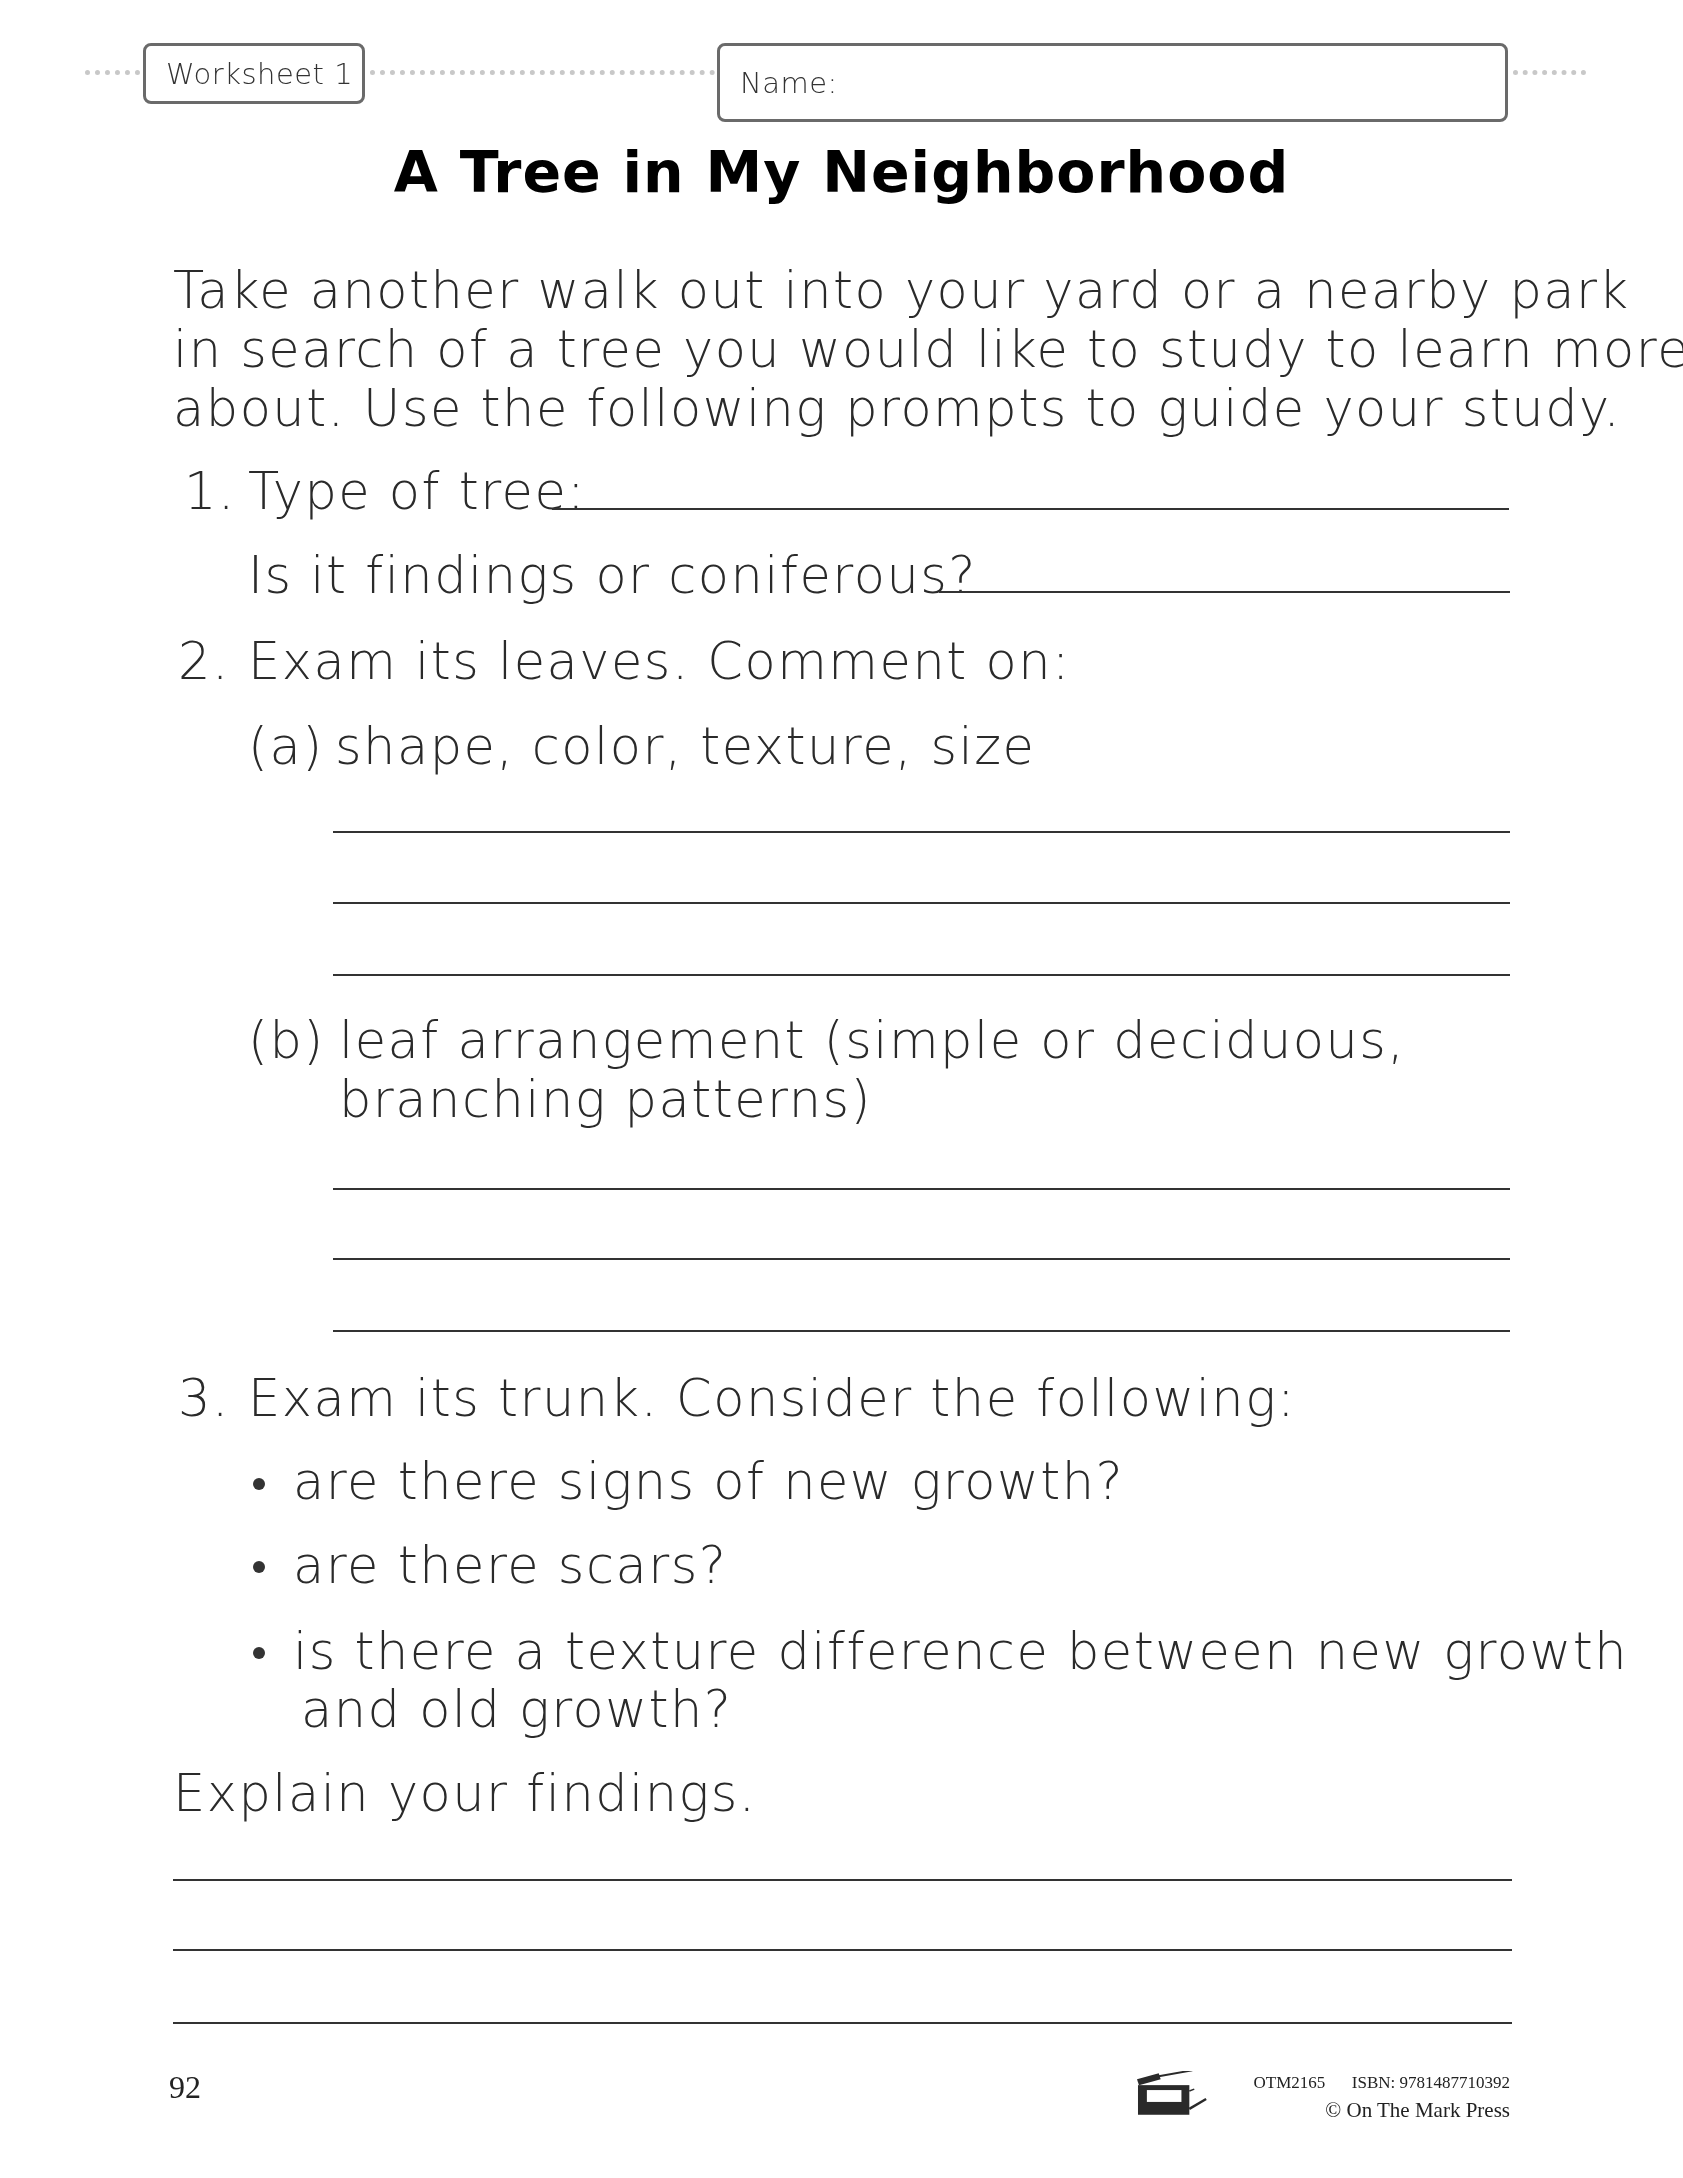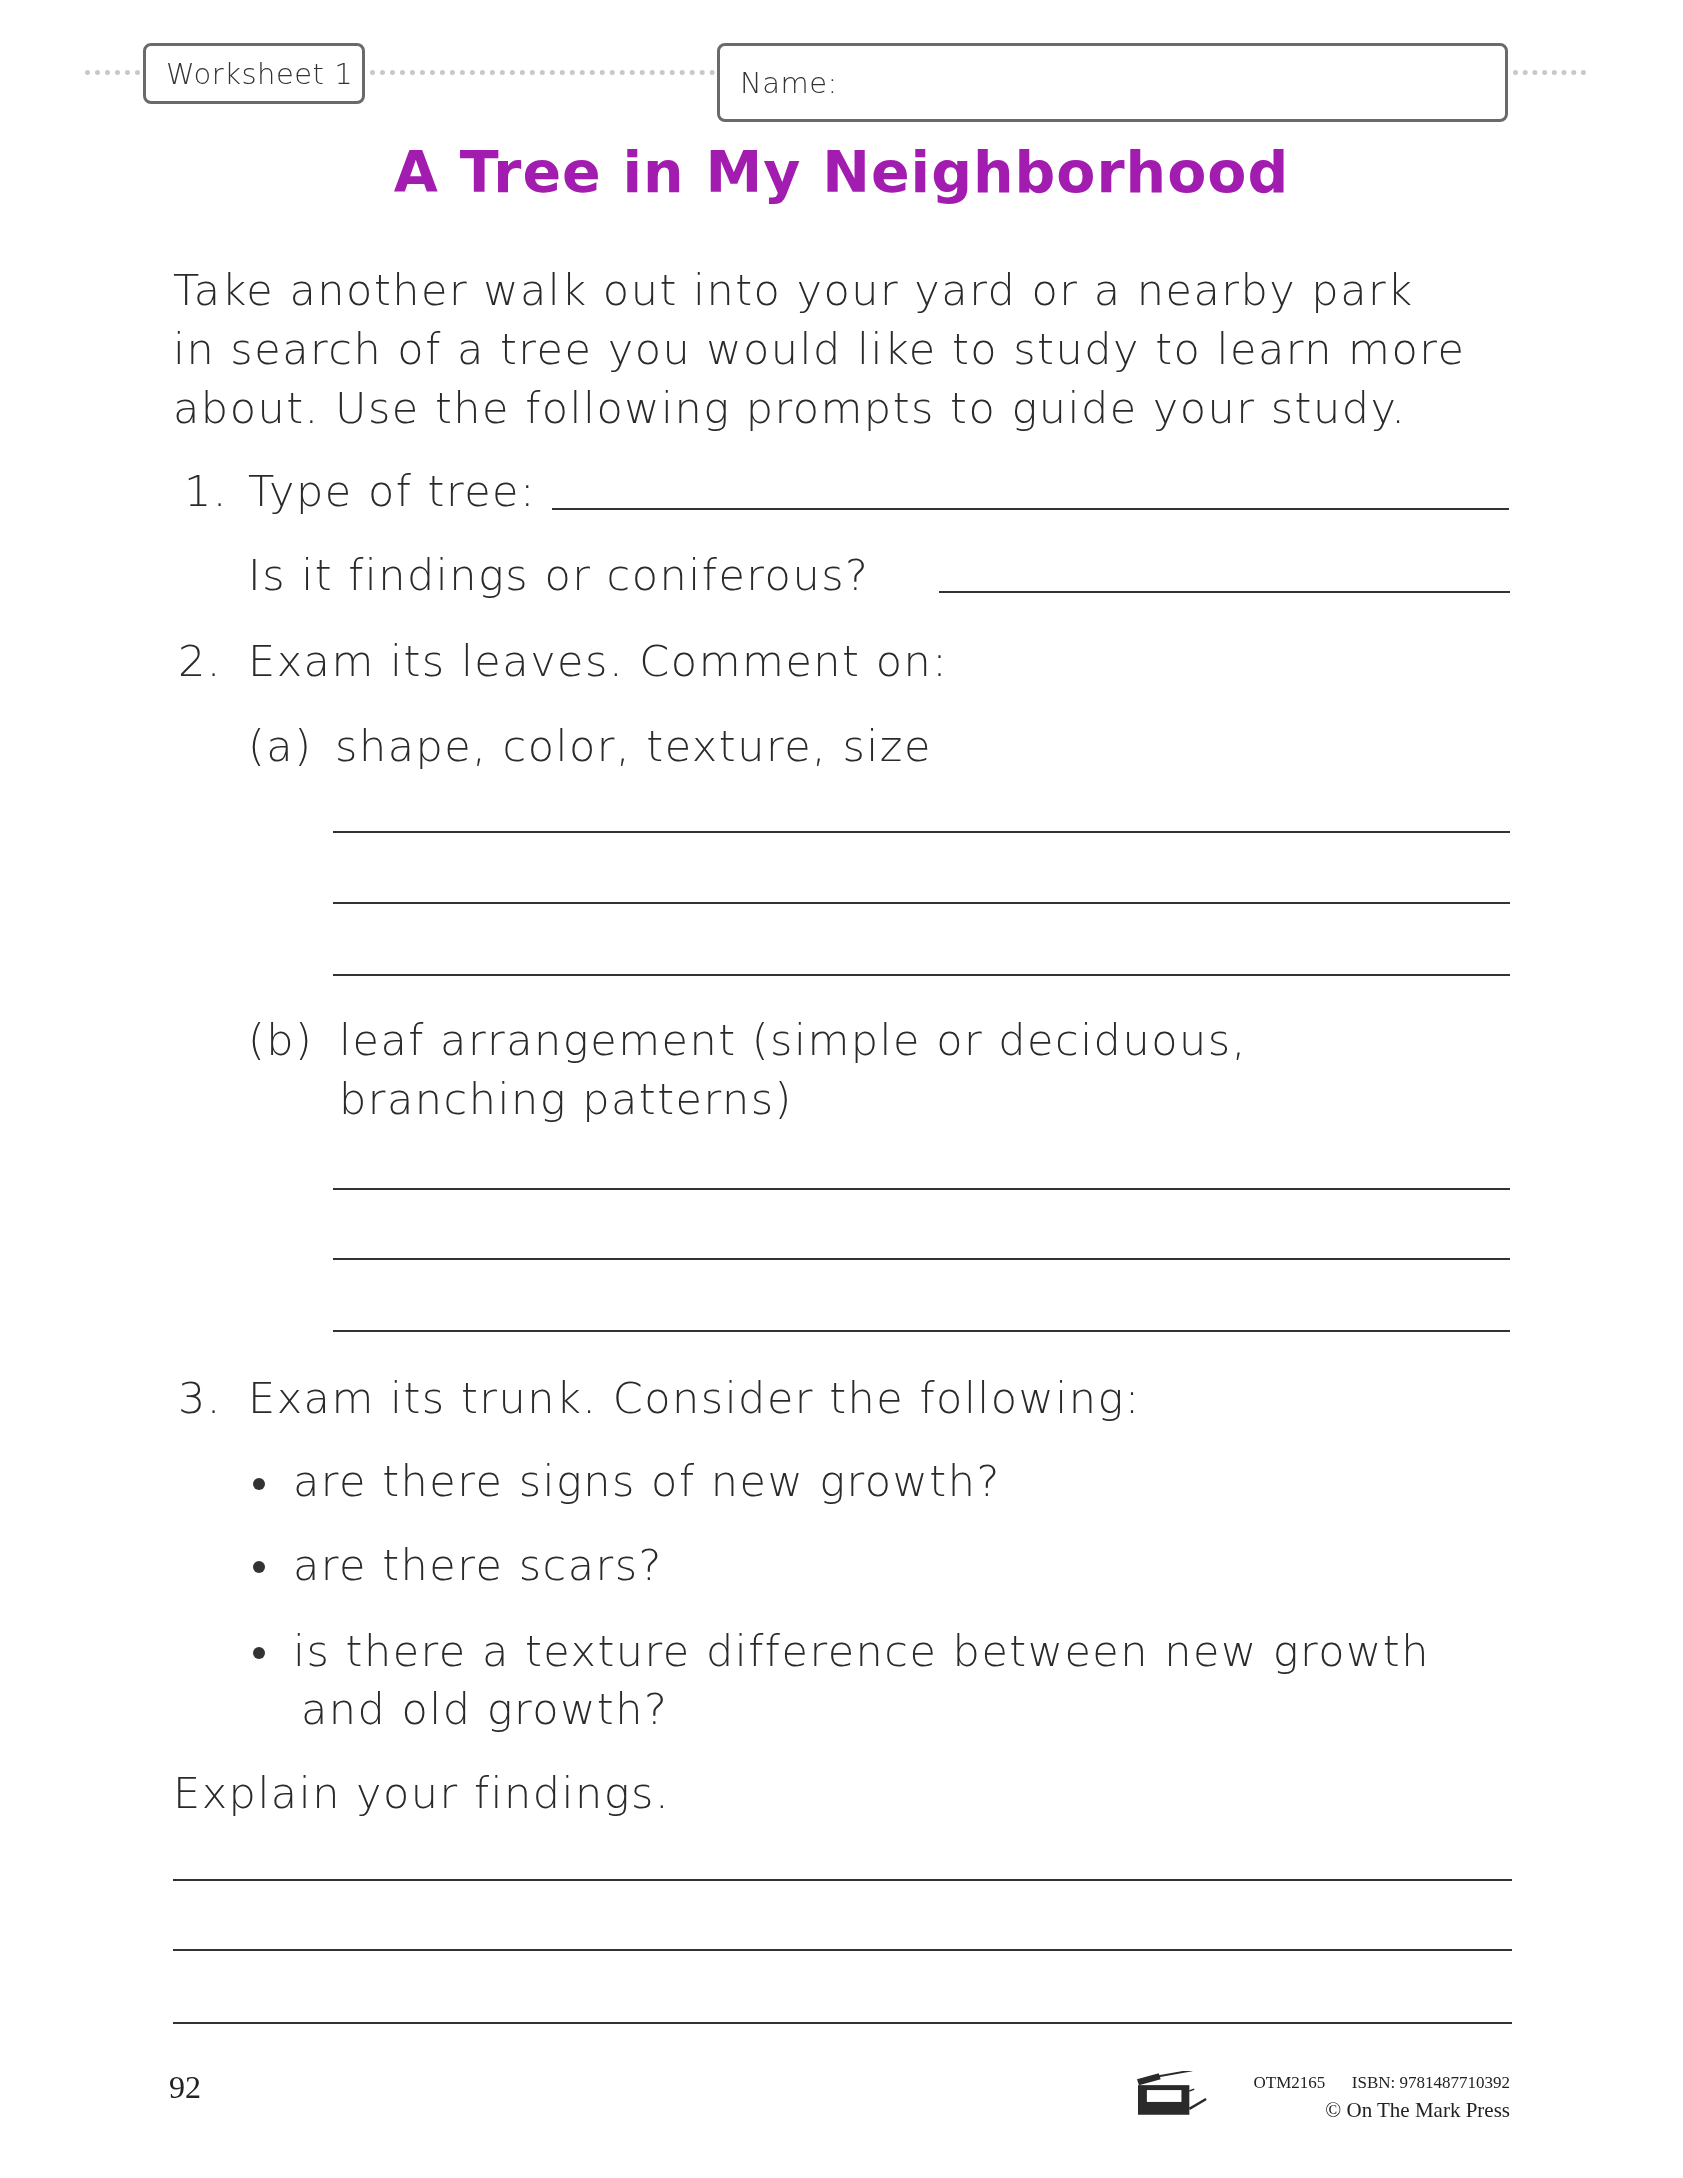--- a/index.html
+++ b/index.html
@@ -4,22 +4,22 @@
 <style>
   html, body { margin:0; padding:0; background:#ffffff; }
   body { width:1683px; height:2178px; position:relative; overflow:hidden;
          font-family:"DejaVu Sans", sans-serif; color:#222; }
   .abs { position:absolute; }
   .dots { position:absolute; top:70px; height:0; border-top:5px dotted #c8c8c8; }
   .hbox { position:absolute; border:3.5px solid #6a6a6a; border-radius:8px; box-sizing:border-box; background:#fff; }
   .hbox span { position:absolute; left:20px; top:50%; transform:translateY(-50%);
                font-family:"DejaVu Sans", sans-serif; font-weight:200; font-size:29px; color:#333; letter-spacing:0.5px; }
   .title { left:0; width:1683px; top:139px; text-align:center; font-family:"DejaVu Sans", sans-serif; font-weight:bold;
-           font-size:57px; color:#a21caf; letter-spacing:1px; }
-  .txt { font-family:"DejaVu Sans", sans-serif; font-weight:200; font-size:43px; color:#2a2a2a; letter-spacing:1.5px;
+           font-size:57px; color:#000000; letter-spacing:1px; }
+  .txt { font-family:"DejaVu Sans", sans-serif; font-weight:200; font-size:51px; color:#2a2a2a; letter-spacing:1.5px;
          white-space:nowrap; line-height:59px; }
   .rule { position:absolute; height:0; border-top:2.5px solid #333; }
   .serif { font-family:"Liberation Serif", serif; color:#222; white-space:nowrap; }
   .bullet { position:absolute; width:12px; height:12px; border-radius:50%; background:#333; }
 </style>
 </head>
 <body>
 
 <div class="dots" style="left:85px; width:55px;"></div>
 <div class="hbox" style="left:143px; top:43px; width:222px; height:61px;">

